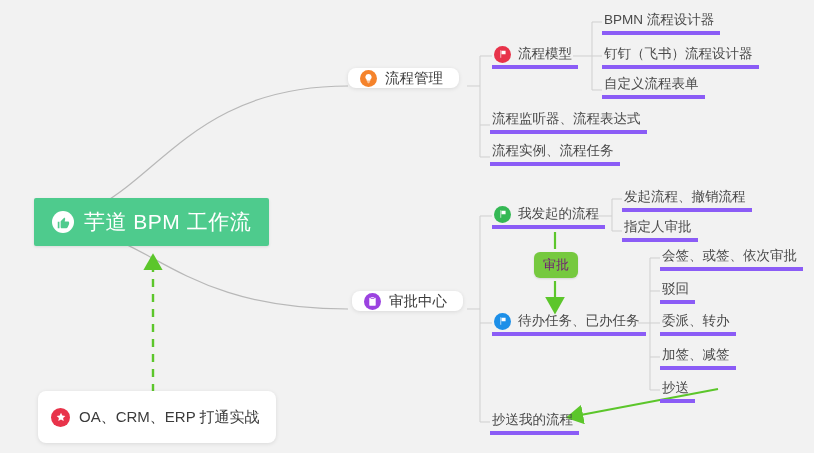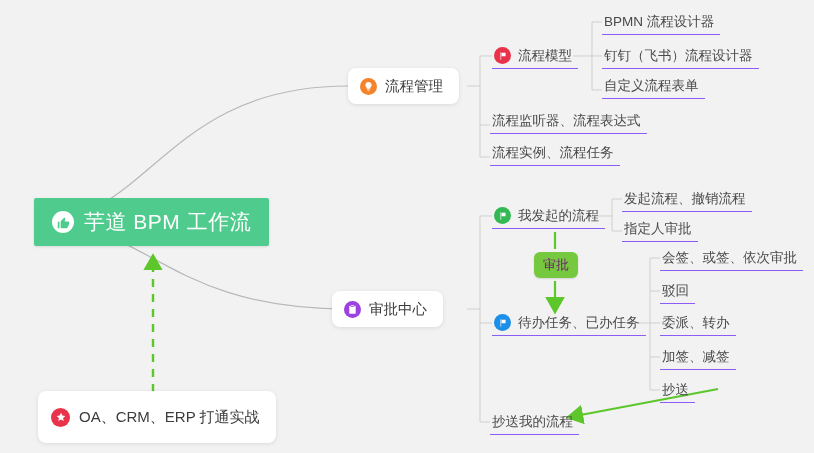--- a/index.html
+++ b/index.html
@@ -25,35 +25,35 @@
     font-size:21px;
     letter-spacing:.5px;
     box-shadow:0 1px 3px rgba(0,0,0,.10);
   }
   .root .label{margin-left:10px;}
 
   
   .branch{
     background:#ffffff;
     border-radius:8px;
-    height:36px;
+    height:20px;
     padding:0 16px 0 12px;
     font-size:14.5px;
     color:#3b3b3b;
     box-shadow:0 1px 4px rgba(0,0,0,.10);
   }
   .branch .label{margin-left:8px;}
 
   
   .leaf{
     font-size:13.5px;
     color:#4a4a4a;
     height:26px;
     padding:0 6px 0 2px;
-    border-bottom:1px solid #8b5cf6;
+    border-bottom:4px solid #8b5cf6;
     background:transparent;
   }
   .leaf.withicon{padding-left:2px;}
   .leaf .label{margin-left:7px;}
   .leaf.noicon .label{margin-left:0;}
 
   
   .card-note{
     background:#ffffff;
     border-radius:8px;
@@ -190,21 +190,21 @@
     <span class="label">自定义流程表单</span>
   </div>
 
   <div class="node leaf noicon" style="left:490px;top:108px;">
     <span class="label">流程监听器、流程表达式</span>
   </div>
   <div class="node leaf noicon" style="left:490px;top:140px;">
     <span class="label">流程实例、流程任务</span>
   </div>
 
-  <div class="node branch" style="left:332px;top:291px;">
+  <div class="node branch" style="left:352px;top:291px;">
     <span class="ico purple">
       <svg width="11" height="11" viewBox="0 0 24 24" fill="#ffffff">
         <path d="M9 2h6v2H9V2zM6 4h2v2h8V4h2c.6 0 1 .4 1 1v15c0 .6-.4 1-1 1H6c-.6 0-1-.4-1-1V5c0-.6.4-1 1-1zm2 7h8v1.5H8V11zm0 4h6v1.5H8V15z"></path>
       </svg>
     </span>
     <span class="label">审批中心</span>
   </div>
 
   <div class="node leaf withicon" style="left:492px;top:203px;">
     <span class="ico green">

